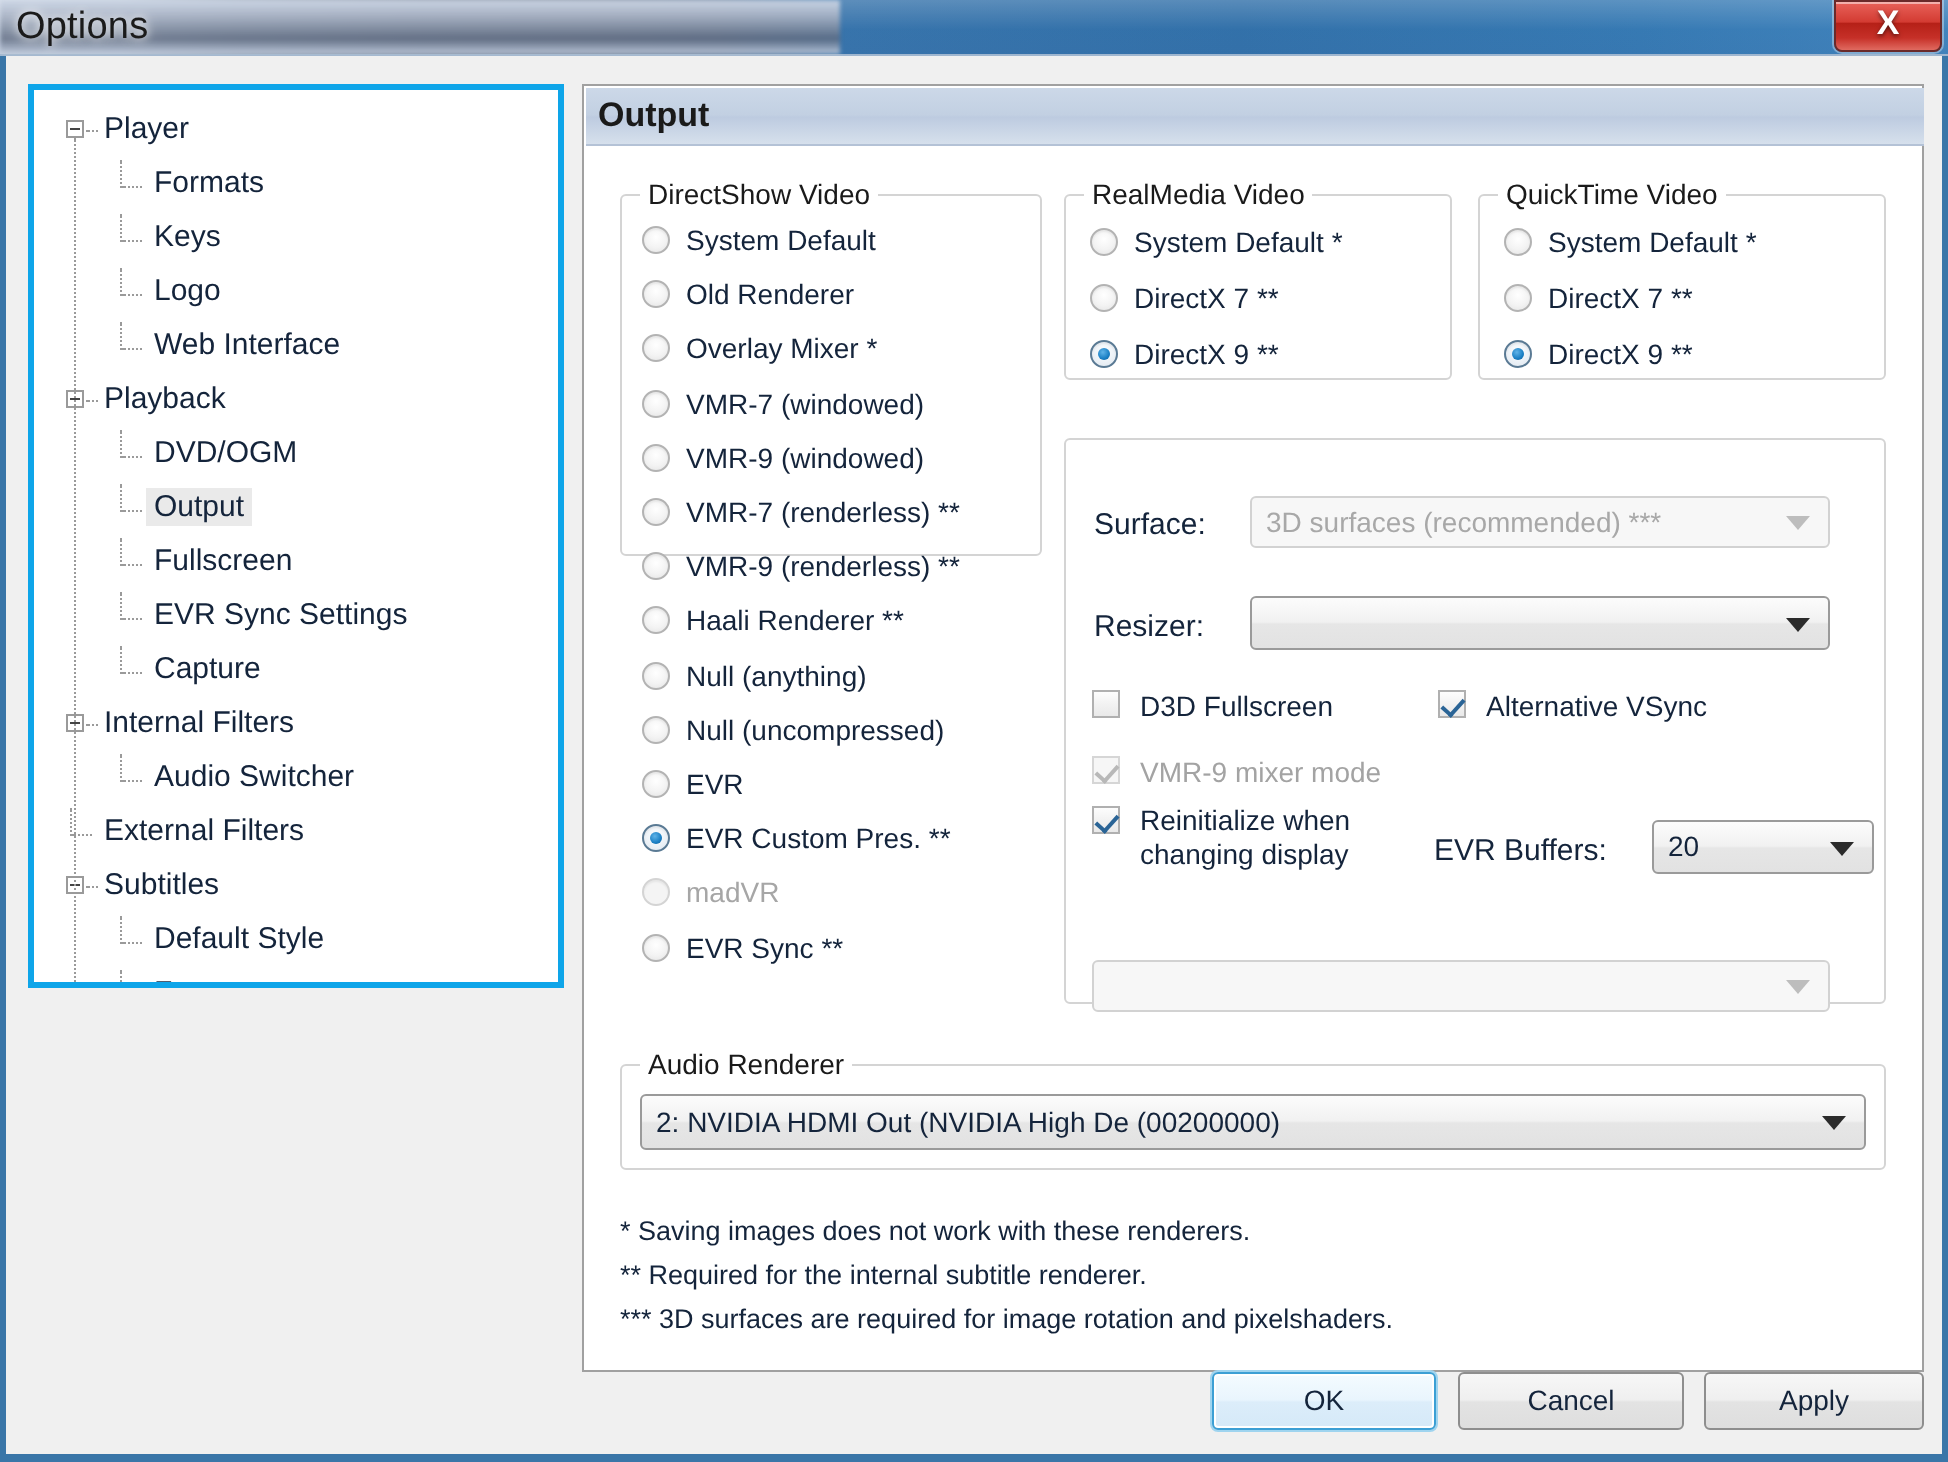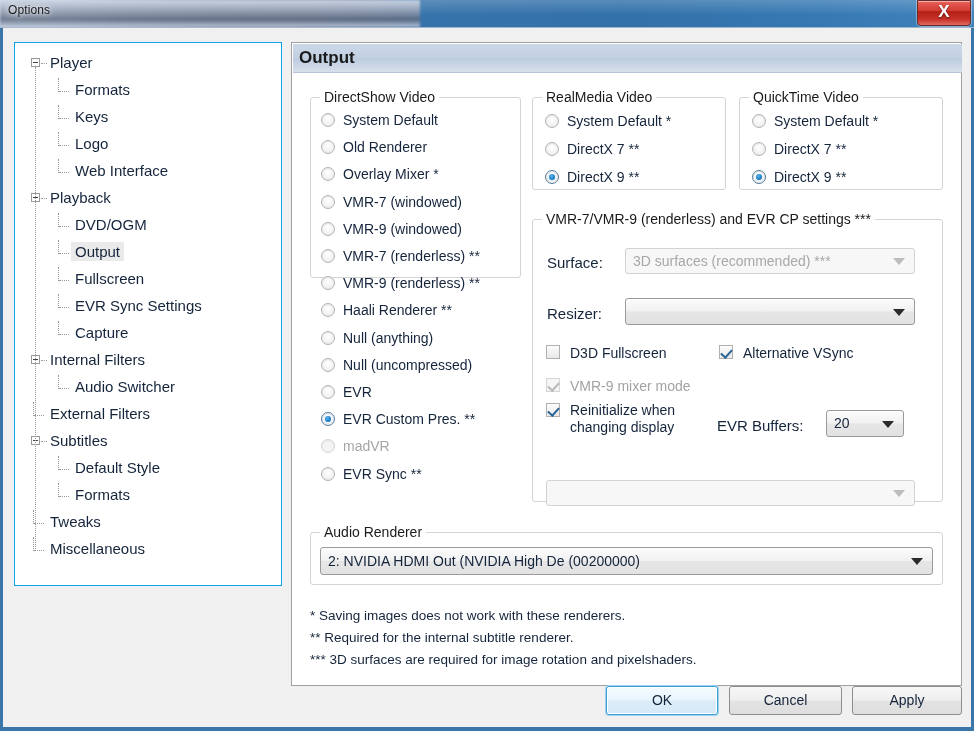--- a/index.html
+++ b/index.html
@@ -34,21 +34,21 @@
         rgba(168,178,196,0.9) 30%,
         rgba(120,132,152,0.85) 58%,
         rgba(92,104,126,0.8) 72%,
         rgba(150,162,182,0.85) 88%,
         rgba(196,206,222,0.9) 100%);
     filter: blur(1px);
     pointer-events: none;
   }
   #window-title {
     position: absolute; left: 8px; top: 3px;
-    font-size: 12px; color: #1b1b1b;
+    font-size: 19px; color: #1b1b1b;
     text-shadow: 0 0 4px rgba(255,255,255,0.9), 0 0 8px rgba(255,255,255,0.7);
     letter-spacing: 0.1px;
   }
   #close-button {
     position: absolute; right: 3px; top: 0px;
     width: 52px; height: 24px;
     border: 1px solid #6a2a2a;
     border-radius: 0 0 4px 4px;
     background:
       linear-gradient(to bottom,
@@ -69,23 +69,23 @@
     background: #f0f0f0;
     border-left: 3px solid #3a76a8;
     border-right: 3px solid #3a76a8;
     border-bottom: 4px solid #3a76a8;
     box-sizing: border-box;
   }
 
   
   #tree-panel {
     position: absolute; left: 11px; top: 14px;
-    width: 268px; height: 544px;
+    width: 268px; height: 452px;
     background: #ffffff;
-    border: 1px solid #0ea5e9;
+    border: 3px solid #0ea5e9;
     box-sizing: border-box;
     overflow: hidden;
   }
   .tree-node {
     position: absolute; height: 23px; line-height: 23px;
     font-size: 15px; color: #14243b; white-space: nowrap;
     cursor: default;
   }
   .tree-label { padding: 1px 4px; }
   .tree-node.selected .tree-label {
@@ -360,21 +360,20 @@
     <div class="groupbox" style="left:447px; top:54px; width:204px; height:93px;">
       <div class="gb-title">QuickTime Video</div>
       <div id="qt-radios">
           <div class="radio" style="left: 12px; top: 14px;"><span class="dot"></span><span>System Default *</span></div>
           <div class="radio" style="left: 12px; top: 42px;"><span class="dot"></span><span>DirectX 7 **</span></div>
           <div class="radio checked" style="left: 12px; top: 70px;"><span class="dot"></span><span>DirectX 9 **</span></div>
         </div>
     </div>
 
     <div class="groupbox" style="left:240px; top:176px; width:411px; height:283px;">
-      <div class="gb-title">VMR-7/VMR-9 (renderless) and EVR CP settings ***</div>
 
       <div class="fieldlabel" style="left:14px; top:34px;">Surface:</div>
       <div class="combo disabled" style="left:92px; top:28px; width:290px; height:26px; line-height:24px;text-decoration:underline;">
         <div class="val">3D surfaces (recommended) ***</div>
         <div class="arrow"></div>
       </div>
 
       <div class="fieldlabel" style="left:14px; top:85px;">Resizer:</div>
       <div class="combo" style="left:92px; top:78px; width:290px; height:27px; line-height:25px;">
         <div class="arrow"></div>
@@ -395,21 +394,21 @@
         <span>VMR-9 mixer mode</span>
       </div>
 
       <div class="check checked" style="left:13px; top:182px; line-height:17px;">
         <span class="box"></span>
         <span>Reinitialize when</span><br>
         <span>changing display</span>
       </div>
 
       <div class="fieldlabel" style="left:184px; top:197px;">EVR Buffers:</div>
-      <div class="combo" style="left:293px; top:190px; width:78px; height:27px; line-height:25px;">
+      <div class="combo" style="left:293px; top:190px; width:111px; height:27px; line-height:25px;">
         <div class="val">20</div>
         <div class="arrow"></div>
       </div>
 
 
       <div class="combo disabled" style="left:13px; top:260px; width:369px; height:26px; line-height:24px;">
         <div class="val"></div>
         <div class="arrow"></div>
       </div>
     </div>

